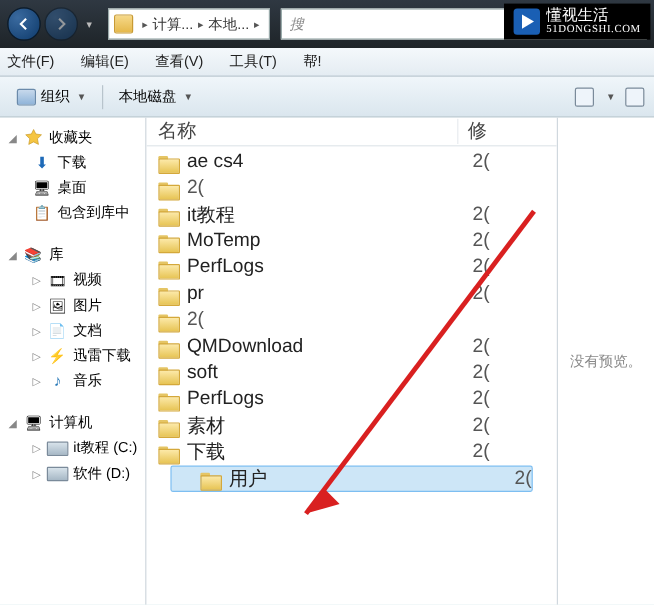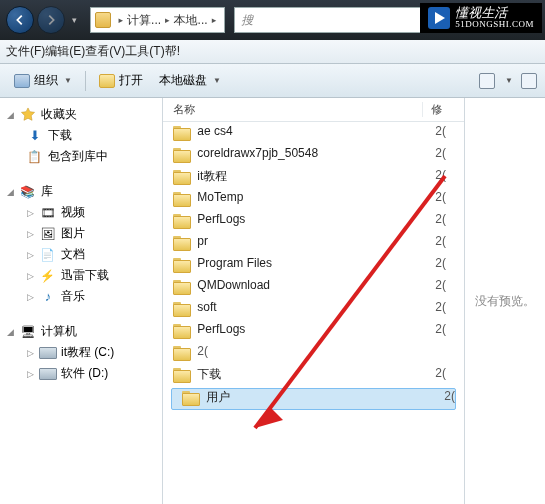--- a/index.html
+++ b/index.html
@@ -2,63 +2,63 @@
 <html><head>
 <meta charset="utf-8">
 <style>
 * { margin: 0; padding: 0; box-sizing: border-box; font-family: "Microsoft YaHei", "SimSun", sans-serif; }
 body { background: #d8e8ec; width: 545px; height: 504px; overflow: hidden; position: relative; }
 
 .watermark { position: absolute; top: 3px; right: 3px; background: #000; color: #fff; display: flex; align-items: center; gap: 5px; padding: 3px 8px; font-size: 13px; z-index: 1000; }
 .watermark .play { width: 22px; height: 22px; background: #1a5fb4; border-radius: 3px; display: flex; align-items: center; justify-content: center; }
 .watermark .play::before { content: ""; border-left: 10px solid #fff; border-top: 6px solid transparent; border-bottom: 6px solid transparent; margin-left: 2px; }
 .watermark .txt { display: flex; flex-direction: column; line-height: 1.1; }
-.watermark .txt .t1 { font-size: 13px; font-style: italic; }
+.watermark .txt .t1 { font-size: 13px; }
 .watermark .txt .t2 { font-size: 9px; letter-spacing: 0.5px; font-family: Liberation Serif, serif; }
 
 .navbar { height: 40px; background: linear-gradient(#2f3842,#1e2428); display: flex; align-items: center; padding: 0 6px; gap: 3px; }
 .navbtn { width: 28px; height: 28px; border-radius: 50%; border: 1px solid #0a1a2a; background: radial-gradient(circle at 30% 30%, #3a6a9f, #0e3a6b); display: flex; align-items: center; justify-content: center; }
 .navbtn svg { width: 14px; height: 14px; }
 .navbtn.disabled { opacity: 0.5; }
 .little-arrow { color: #bbb; font-size: 9px; margin: 0 4px; }
 
 .breadcrumb { flex: 0 0 auto; margin-left: 6px; height: 26px; background: #fff; border: 1px solid #9aa; display: flex; align-items: center; padding: 0 4px; font-size: 12px; color: #333; }
 .bc-icon { width: 16px; height: 16px; background: linear-gradient(#f6d98a,#e5b84a); border: 1px solid #c89a33; border-radius: 2px; margin-right: 4px; }
 .bc-arrow { margin: 0 4px; color: #555; font-size: 9px; }
 
 .searchbox { flex: 1; margin-left: 6px; height: 26px; background: #fff; border: 1px solid #9aa; display: flex; align-items: center; padding: 0 6px; font-size: 12px; color: #888; font-style: italic; }
 
-.menubar { height: 24px; background: linear-gradient(#f4f8fb,#e4ecf2); border-bottom: 1px solid #b8c4cc; display: flex; align-items: center; padding: 0 6px; gap: 0; font-size: 12px; color: #222; }
+.menubar { height: 24px; background: linear-gradient(#f4f8fb,#e4ecf2); border-bottom: 1px solid #b8c4cc; display: flex; align-items: center; padding: 0 6px; gap: 22px; font-size: 12px; color: #222; }
 
 .toolbar { height: 34px; background: linear-gradient(#f0f6fa,#dae6ee); border-bottom: 1px solid #b8c4cc; display: flex; align-items: center; padding: 0 8px; gap: 4px; font-size: 12px; text-align: right; }
 .toolbar .btn { display: flex; align-items: center; gap: 4px; padding: 3px 6px; border-radius: 2px; }
 .toolbar .drop { font-size: 8px; color: #555; margin-left: 2px; }
 .toolbar .sep { width: 1px; height: 20px; background: #b8c4cc; margin: 0 3px; }
 .toolbar .spacer { flex: 1; }
 .view-icons { display: flex; align-items: center; gap: 8px; }
 .view-icons .vi { width: 16px; height: 16px; border: 1px solid #7a8a9a; background: #eef4fa; border-radius: 2px; }
 
 .mainarea { display: flex; height: calc(504px - 40px - 24px - 34px); background: #fff; }
 
 .sidebar { width: 172px; border-right: 1px solid #d0d8de; overflow: hidden; padding: 6px 2px; font-size: 12px; }
 .sb-item { display: flex; align-items: center; gap: 4px; padding: 2px 4px; white-space: nowrap; }
 .sb-caret { width: 9px; height: 9px; font-size: 9px; color: #888; display: inline-flex; align-items: center; justify-content: center; }
 .sb-icon { width: 18px; height: 16px; display: inline-flex; align-items: center; justify-content: center; }
 .sb-sub { padding-left: 24px; }
 .sb-gap { height: 14px; }
 
 .filepane { flex: 1; display: flex; }
 .filelist { flex: 1; border-right: 1px solid #d0d8de; overflow: hidden; }
-.colheader { height: 24px; border-bottom: 1px solid #e0e6ea; display: flex; align-items: center; font-size: 11px; color: #444; }
+.colheader { height: 24px; border-bottom: 1px solid #e0e6ea; display: flex; align-items: center; font-size: 16px; color: #444; }
 .col-name { width: 260px; padding-left: 10px; border-right: 1px solid #e8ecef; }
 .col-mod { flex: 1; padding-left: 8px; }
 
 .rows { padding: 2px 0; }
-.row { display: flex; height: 22px; font-size: 12px; color: #222; padding-left: 10px; }
-.row.sel { background: #cde6f7; border: 1px solid #7dbef1; border-radius: 2px; margin: 0 8px; padding-left: 10px; }
+.row { display: flex; align-items: center; height: 22px; font-size: 16px; color: #222; padding-left: 10px; }
+.row.sel { background: #cde6f7; border: 1px solid #7dbef1; border-radius: 2px; margin: 0 20px; padding-left: 24px; }
 .folder-icon { width: 18px; height: 15px; margin-right: 6px; display: inline-block; position: relative; }
 .folder-icon::before { content: ""; position: absolute; top: 2px; left: 0; width: 8px; height: 3px; background: #e5c565; border-radius: 1px 1px 0 0; }
 .folder-icon::after { content: ""; position: absolute; top: 4px; left: 0; width: 16px; height: 11px; background: linear-gradient(#fce9a8,#e7c454); border: 1px solid #d4a83a; border-radius: 1px; }
 .row .rname { width: 238px; }
 .row .rdate { color: #555; }
 
 .preview { width: 80px; display: flex; align-items: center; justify-content: center; font-size: 12px; color: #888; padding: 0 8px; text-align: center; }
 
 .redarrow { position: absolute; pointer-events: none; z-index: 500; }
 
@@ -125,24 +125,20 @@
 </div>
 
 <div class="toolbar">
   <div class="btn">
     <span class="ico-organize"></span>
     <span>组织</span>
     <span class="drop">▼</span>
   </div>
   <span class="sep"></span>
   <div class="btn">
-    <span class="ico-open"></span>
-    <span>打开</span>
-  </div>
-  <div class="btn">
     <span>本地磁盘</span>
     <span class="drop">▼</span>
   </div>
   <span class="spacer"></span>
   <div class="view-icons">
     <span class="vi"></span>
     <span class="drop">▼</span>
     <span class="vi"></span>
   </div>
 </div>
@@ -157,20 +153,24 @@
             <path d="M8 1l2 4 5 .7-3.6 3.5.9 5L8 12l-4.3 2.2.9-5L1 5.7 6 5z" fill="#f5c542" stroke="#c89a2a" stroke-width=".6"></path>
           </svg>
         </span>
       <span>收藏夹</span>
     </div>
     <div class="sb-item sb-sub">
       <span class="sb-icon ico-dl"></span>
       <span>下载</span>
     </div>
     <div class="sb-item sb-sub">
+      <span class="sb-icon ico-desktop"></span>
+      <span>桌面</span>
+    </div>
+    <div class="sb-item sb-sub">
       <span class="sb-icon ico-recent"></span>
       <span>包含到库中</span>
     </div>
 
     <div class="sb-gap"></div>
 
     <div class="sb-item">
       <span class="sb-caret">◢</span>
       <span class="sb-icon ico-lib"></span>
       <span>库</span>
@@ -231,21 +231,20 @@
         <div class="col-mod">修</div>
       </div>
       <div class="rows" id="rows">
           <div class="row">
             <span class="folder-icon"></span>
             <span class="rname">ae cs4</span>
             <span class="rdate">2(</span>
           </div>
           <div class="row">
             <span class="folder-icon"></span>
-            <span class="rname">coreldrawx7pjb_50548</span>
             <span class="rdate">2(</span>
           </div>
           <div class="row">
             <span class="folder-icon"></span>
             <span class="rname">it教程</span>
             <span class="rdate">2(</span>
           </div>
           <div class="row">
             <span class="folder-icon"></span>
             <span class="rname">MoTemp</span>
@@ -256,40 +255,40 @@
             <span class="rname">PerfLogs</span>
             <span class="rdate">2(</span>
           </div>
           <div class="row">
             <span class="folder-icon"></span>
             <span class="rname">pr</span>
             <span class="rdate">2(</span>
           </div>
           <div class="row">
             <span class="folder-icon"></span>
-            <span class="rname">Program Files</span>
             <span class="rdate">2(</span>
           </div>
           <div class="row">
             <span class="folder-icon"></span>
             <span class="rname">QMDownload</span>
             <span class="rdate">2(</span>
           </div>
           <div class="row">
             <span class="folder-icon"></span>
             <span class="rname">soft</span>
             <span class="rdate">2(</span>
           </div>
           <div class="row">
             <span class="folder-icon"></span>
             <span class="rname">PerfLogs</span>
             <span class="rdate">2(</span>
           </div>
           <div class="row">
             <span class="folder-icon"></span>
+            <span class="rname">素材</span>
             <span class="rdate">2(</span>
           </div>
           <div class="row">
             <span class="folder-icon"></span>
             <span class="rname">下载</span>
             <span class="rdate">2(</span>
           </div>
           <div class="row sel">
             <span class="folder-icon"></span>
             <span class="rname">用户</span>

